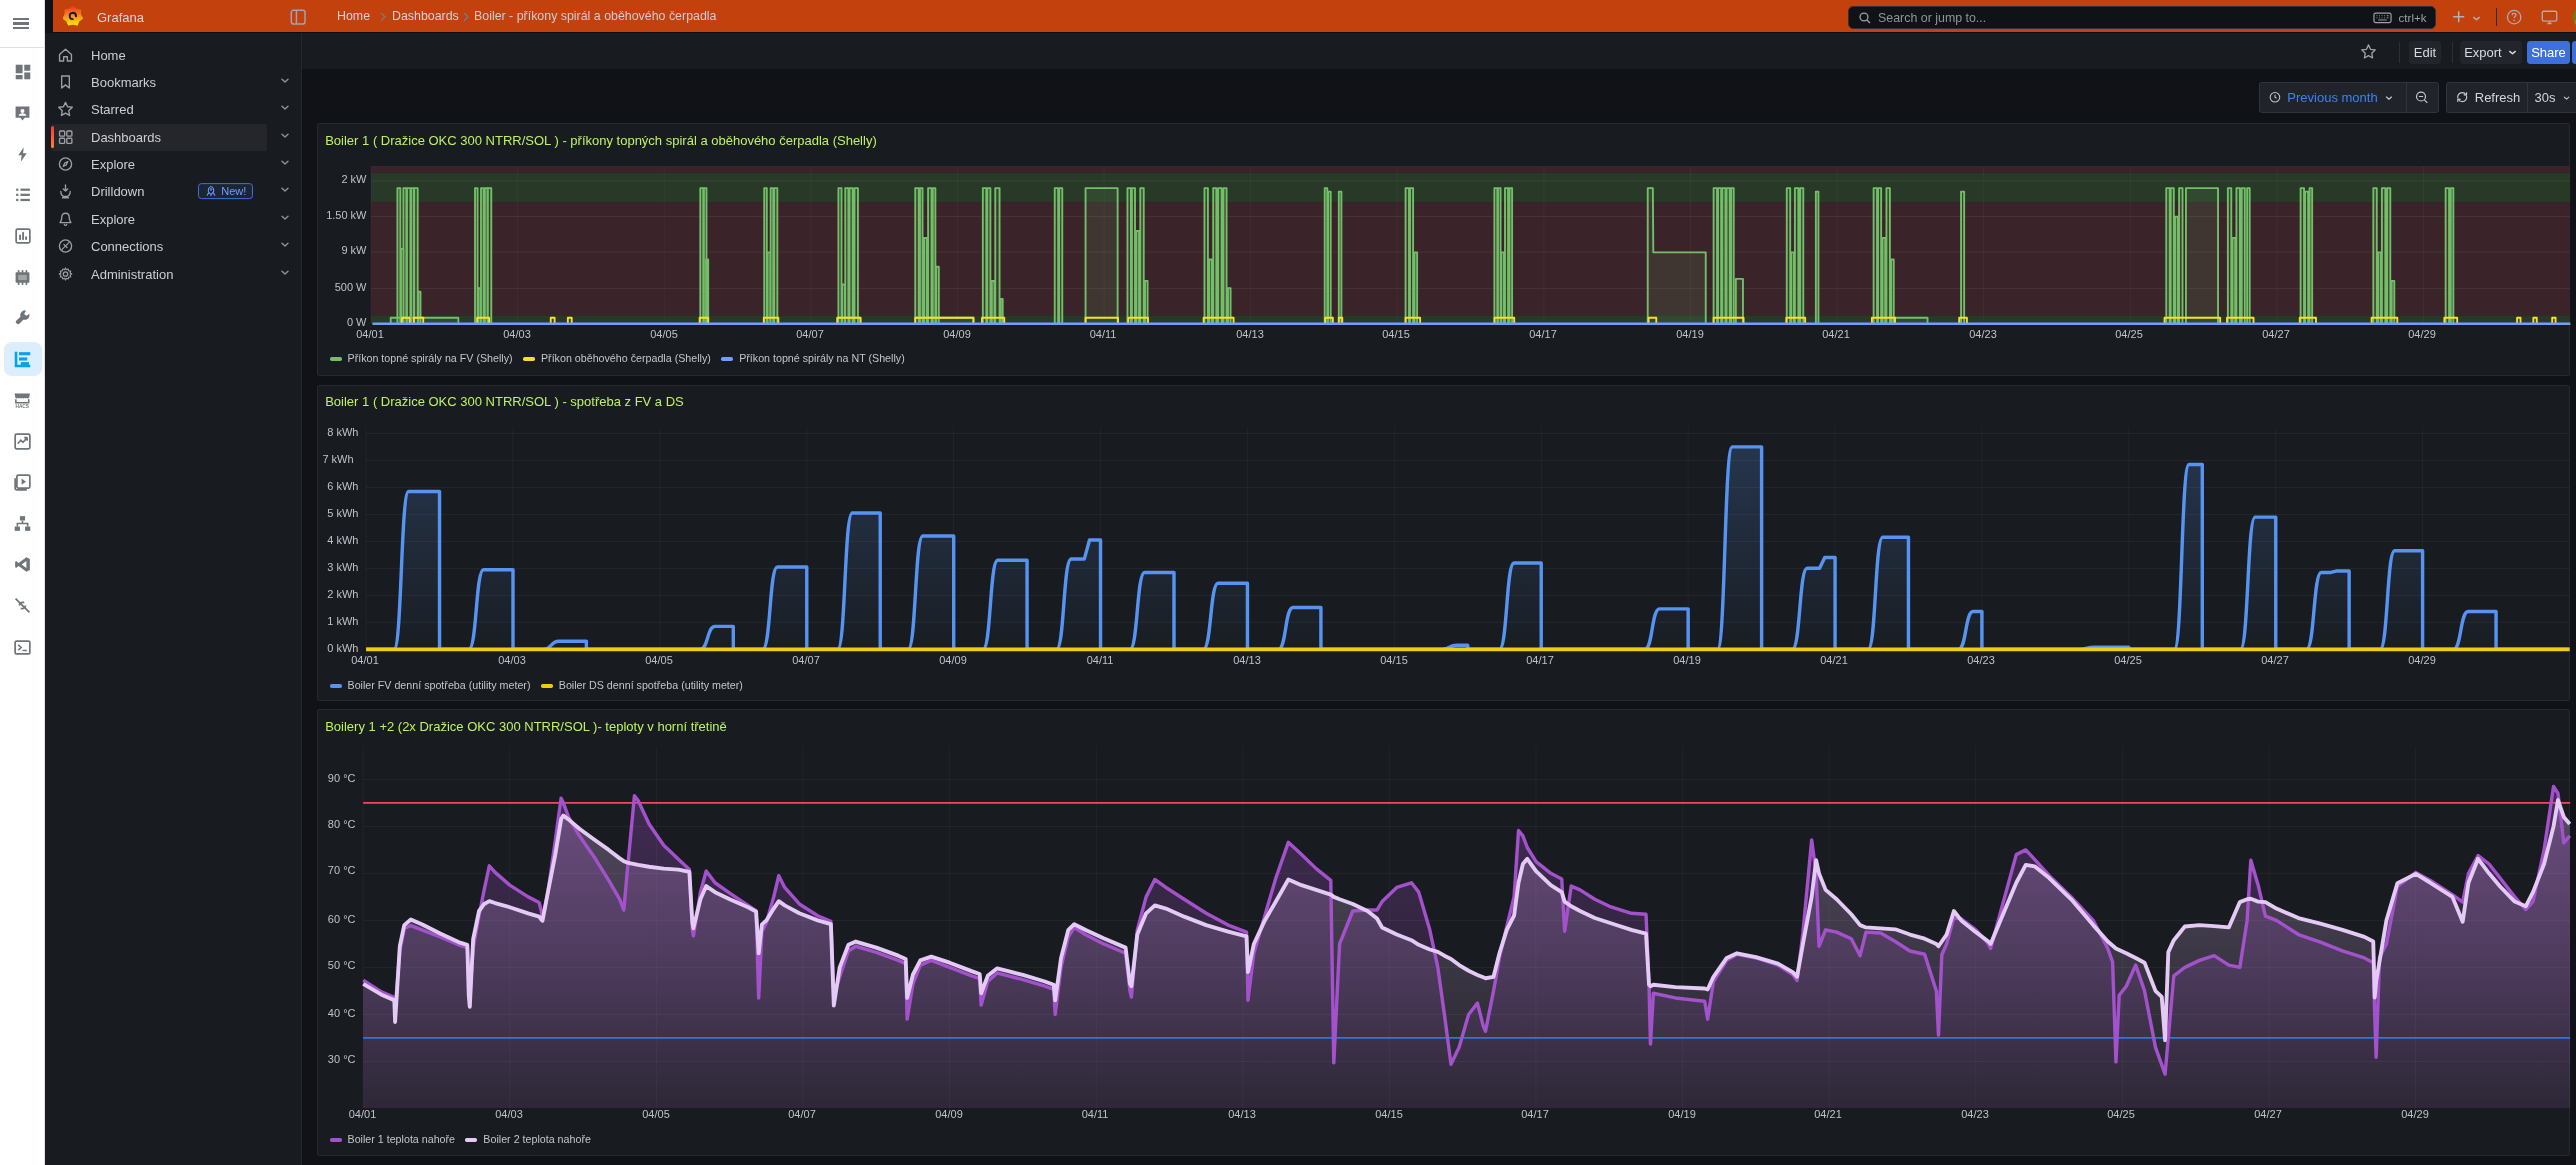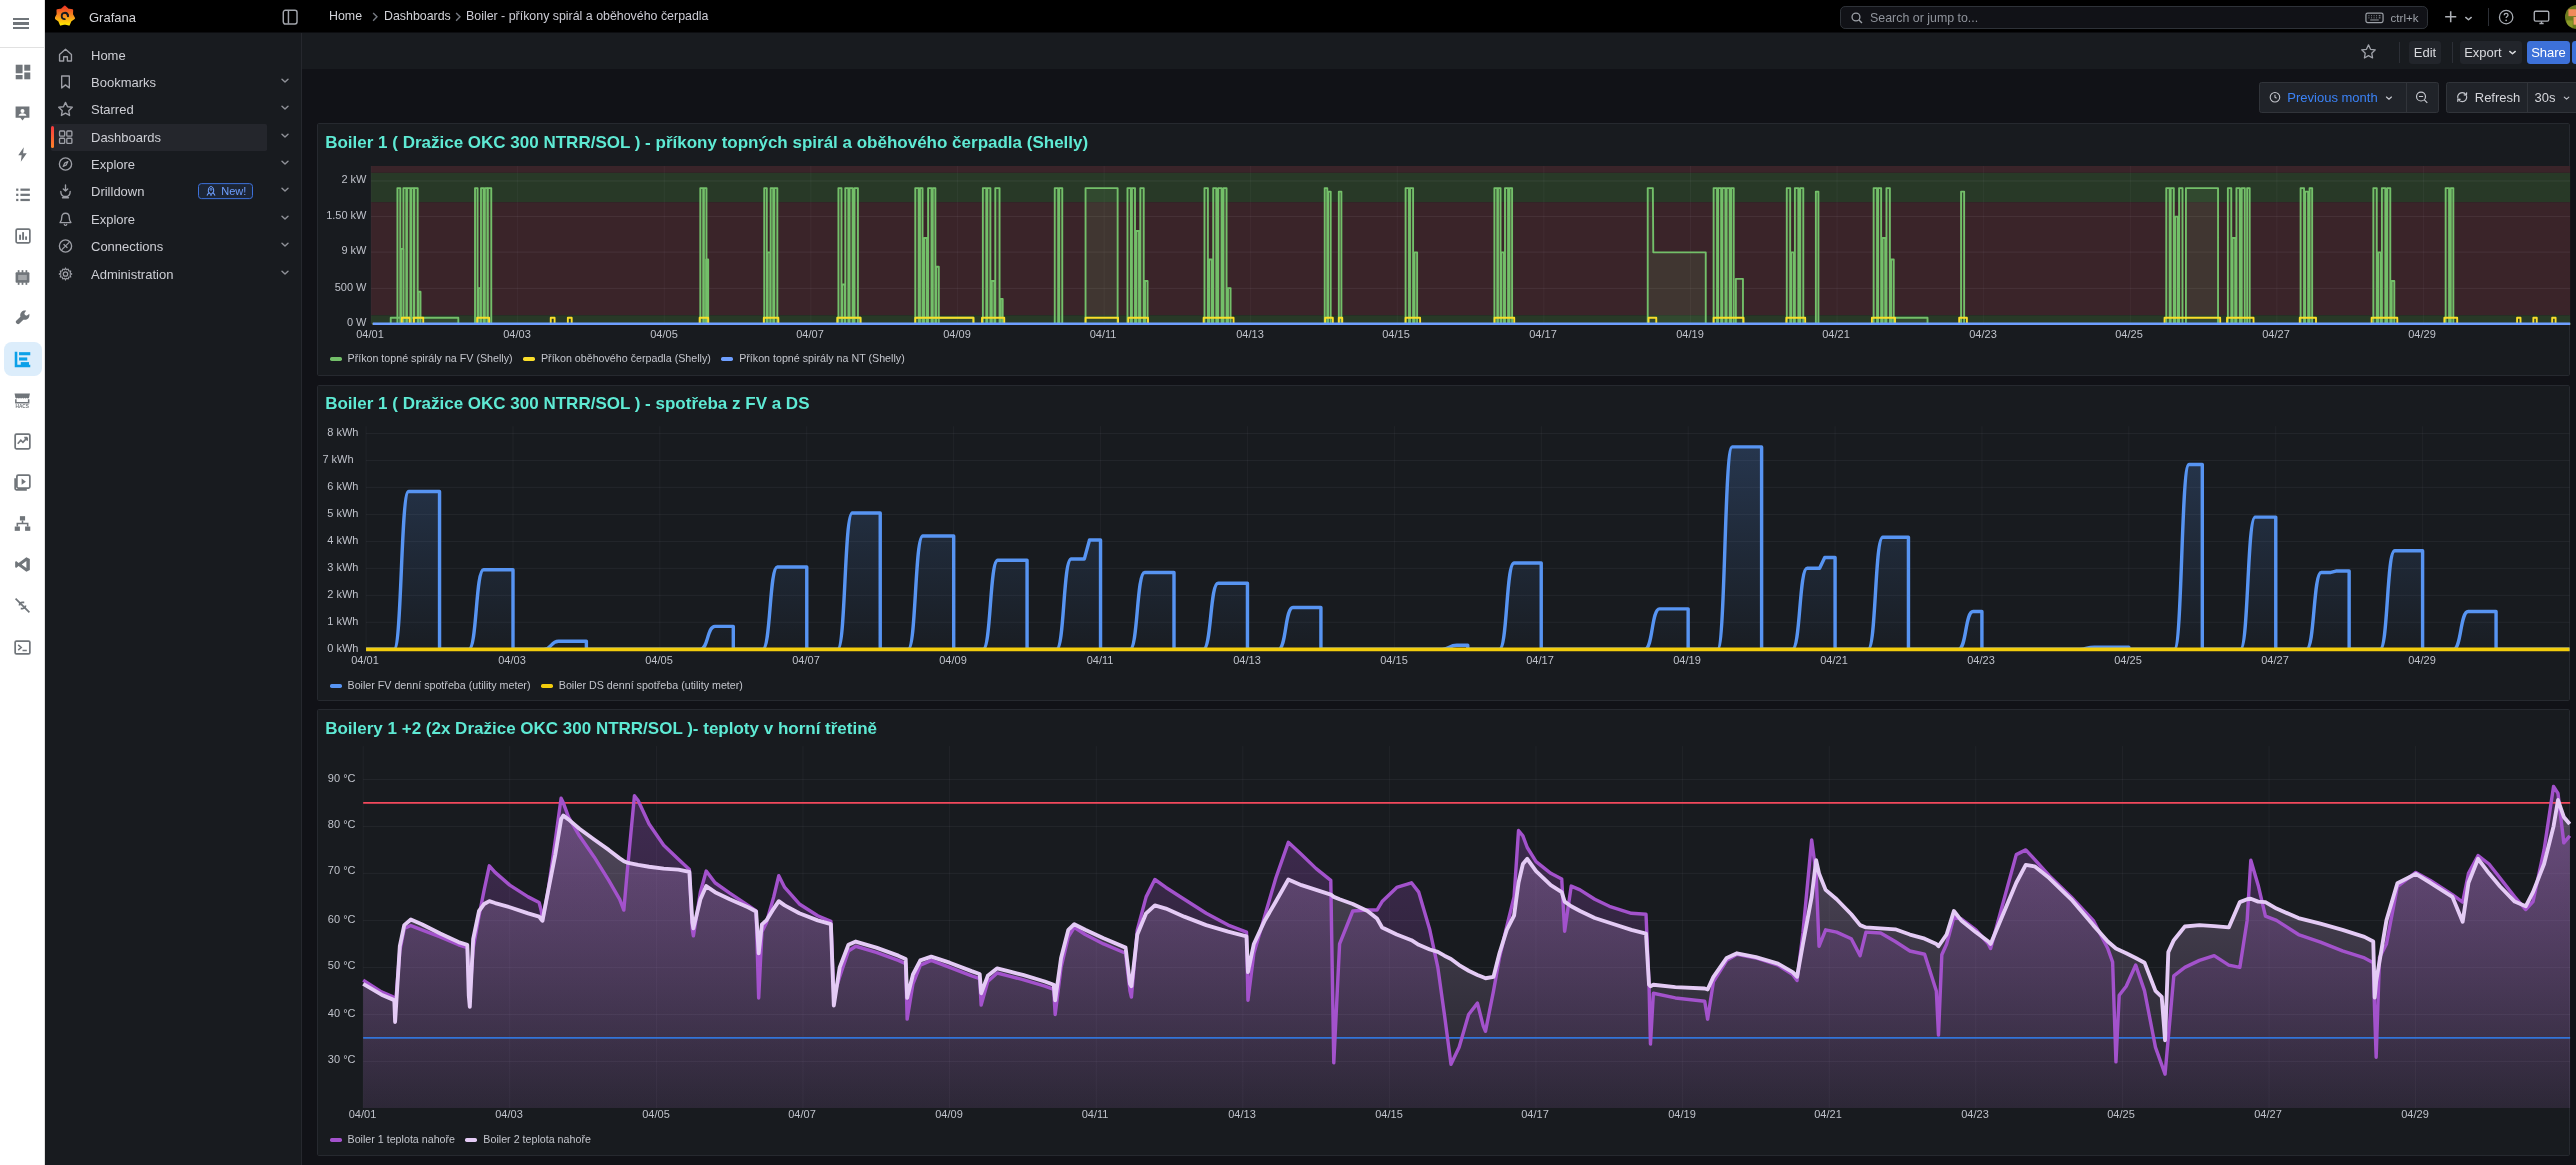--- a/index.html
+++ b/index.html
@@ -1,28 +1,28 @@
 <!DOCTYPE html>
 <html style="font-size:13.7px"><head><meta charset="utf-8"><style>
 *{margin:0;padding:0;box-sizing:border-box}
 html,body{width:2576px;height:1165px;overflow:hidden;background:#111217;
  font-family:"Liberation Sans",sans-serif;-webkit-font-smoothing:antialiased}
 .abs{position:absolute}
 #ha{position:absolute;left:0;top:0;width:45px;height:1165px;background:#fff;border-right:0.9px solid #e1e1e1}
 #app{position:absolute;left:45px;top:0;right:0;height:1165px;background:#111217}
-#ghead{position:absolute;left:0;top:0;right:0;height:32.5px;background:#000000;border-bottom:0.9px solid #0c0d10}
+#ghead{position:absolute;left:8px;top:0;right:0;height:32.5px;background:#c2410c;border-bottom:0.9px solid #0c0d10}
 #gmenu{position:absolute;left:0;top:32.5px;width:257px;bottom:0;background:#181b1f;border-right:0.9px solid #26282e}
 #gtool{position:absolute;left:257px;top:32.5px;right:0;height:37px;background:#181b1f;border-bottom:0.9px solid #101114}
 #gcanvas{position:absolute;left:257px;top:69px;right:0;bottom:0;background:#111217}
 .mitem{position:absolute;left:6px;width:216px;height:27px;border-radius:1.7px;color:#cdced4;font-size:13px}
 .mitem .lbl{position:absolute;left:40px;top:50%;transform:translateY(-50%)}
 .mitem > svg{position:absolute;left:6px;top:50%;transform:translateY(-50%)}
 .mitem .car{position:absolute;left:228px;top:50%;transform:translateY(-50%)}
 .panel{position:absolute;background:#181b1f;border:0.9px solid #26292f;border-radius:1.7px}
-.ptitle{position:absolute;left:7.7px;font-size:17px;font-weight:700;color:#5eead4;white-space:nowrap}
+.ptitle{position:absolute;left:7.7px;font-size:13px;font-weight:400;color:#bef264;white-space:nowrap}
 .axlab{position:absolute;font-size:11px;color:#bfc2ca;white-space:nowrap}
 .btn{position:absolute;border-radius:3.4px;font-size:13px;font-weight:500;color:#d9dade;
  background:#22252b;display:flex;align-items:center;justify-content:center}
 .sep{position:absolute;width:0.9px;background:#2c2f36}
 .legtxt{font-size:10.7px;color:#c3c5cc;white-space:nowrap}
 </style></head><body>
 <div id="ha">
     <div class="abs" style="left:13px;top:18px;width:16.3px;height:11px;">
       <div style="height:2.2px;background:#70757a;margin-bottom:2.2px"></div>
       <div style="height:2.2px;background:#70757a;margin-bottom:2.2px"></div>

